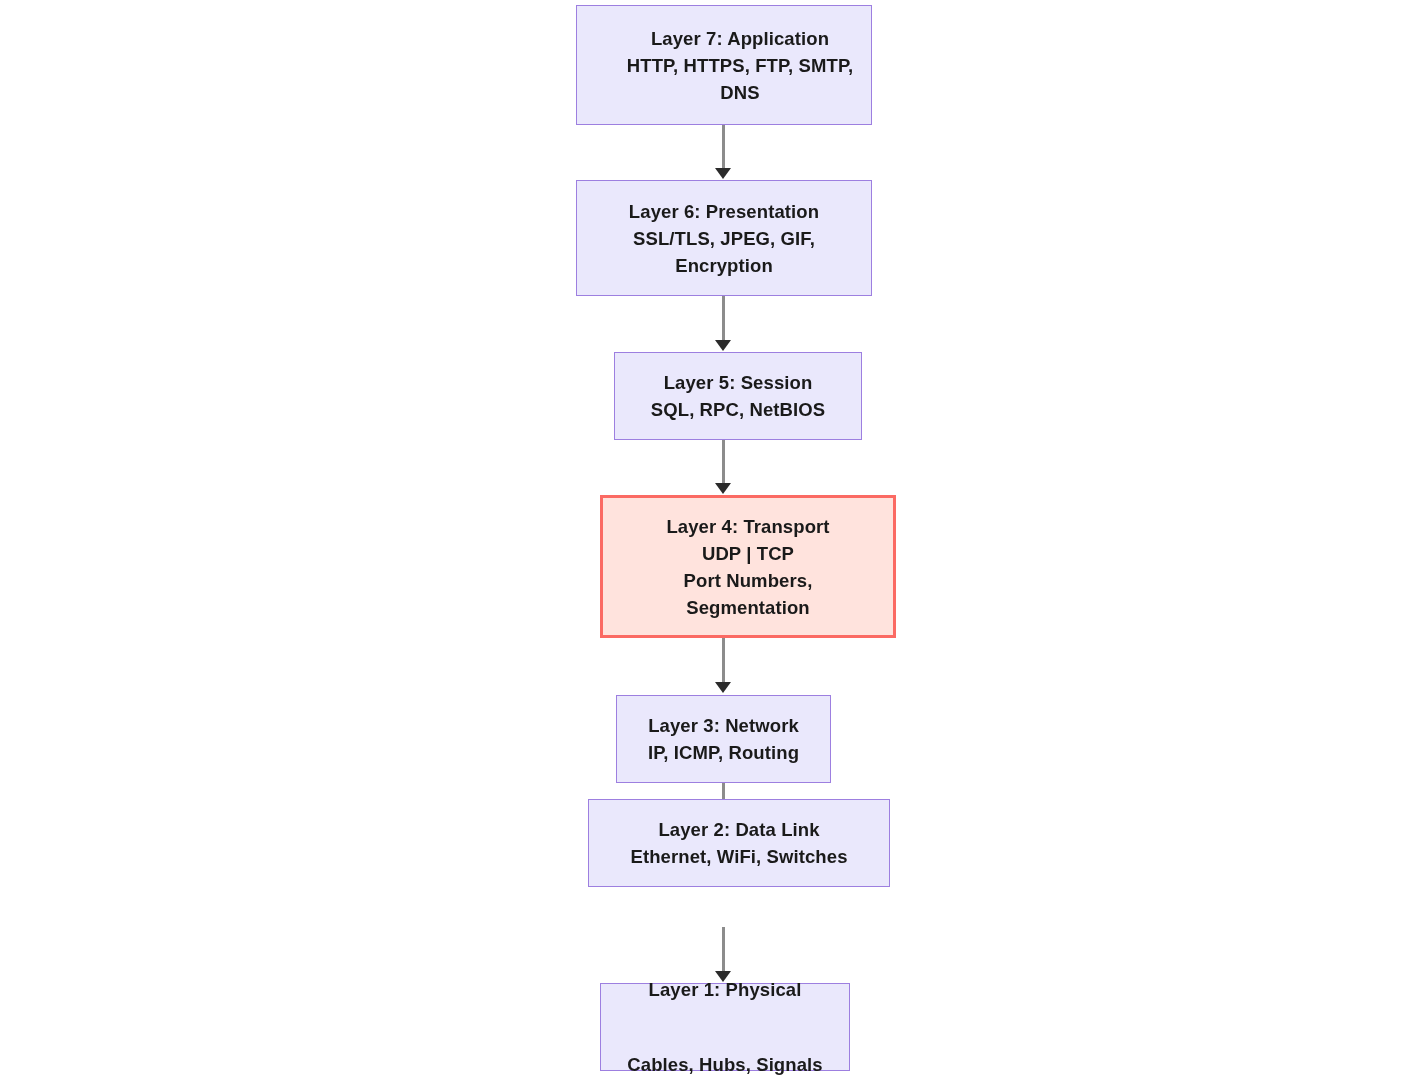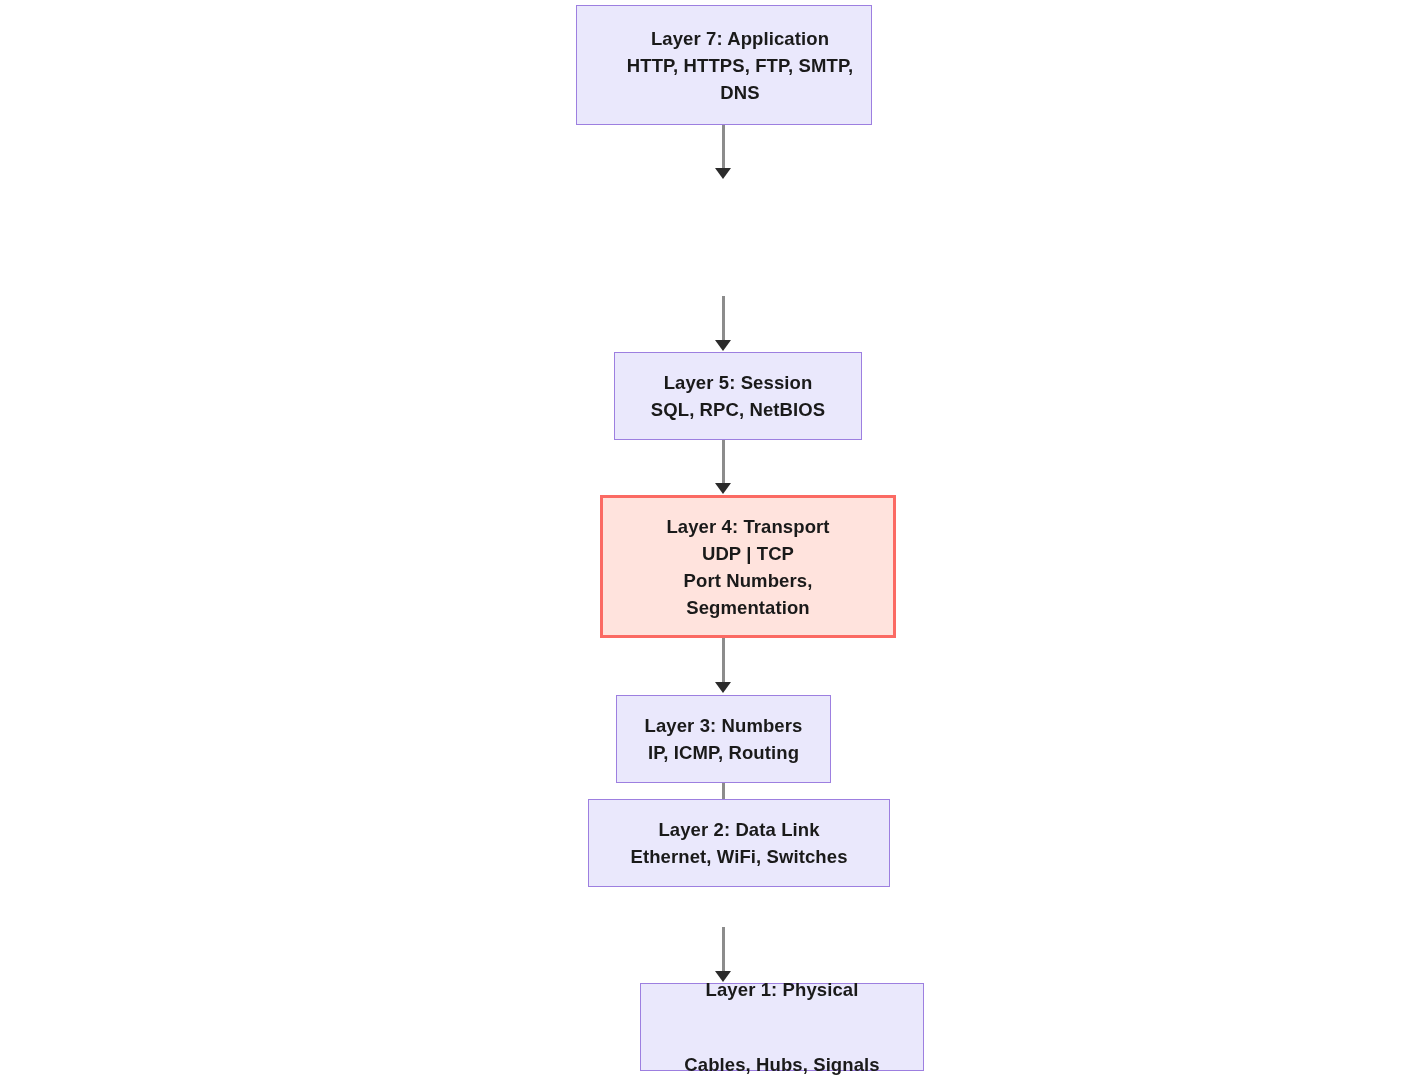--- a/index.html
+++ b/index.html
@@ -79,20 +79,25 @@
 
   <div class="node" style="left:576px; top:5px; width:296px; height:120px;padding-left:42px;">
     <div class="title">Layer 7: Application</div>
     <div class="sub">HTTP, HTTPS, FTP, SMTP,</div>
     <div class="sub">DNS</div>
   </div>
 
   <div class="edge" style="left:722px; top:125px; height:44px;"></div>
   <div class="arrowhead" style="left:715px; top:168px;"></div>
 
+  <div class="node" style="left:576px; top:180px; width:296px; height:116px;">
+    <div class="title">Layer 6: Presentation</div>
+    <div class="sub">SSL/TLS, JPEG, GIF,</div>
+    <div class="sub">Encryption</div>
+  </div>
 
   <div class="edge" style="left:722px; top:296px; height:45px;"></div>
   <div class="arrowhead" style="left:715px; top:340px;"></div>
 
   <div class="node" style="left:614px; top:352px; width:248px; height:88px;">
     <div class="title">Layer 5: Session</div>
     <div class="sub">SQL, RPC, NetBIOS</div>
   </div>
 
   <div class="edge" style="left:722px; top:440px; height:44px;"></div>
@@ -102,33 +107,33 @@
     <div class="title">Layer 4: Transport</div>
     <div class="sub bold">UDP | TCP</div>
     <div class="sub">Port Numbers,</div>
     <div class="sub">Segmentation</div>
   </div>
 
   <div class="edge" style="left:722px; top:638px; height:45px;"></div>
   <div class="arrowhead" style="left:715px; top:682px;"></div>
 
   <div class="node" style="left:616px; top:695px; width:215px; height:88px;">
-    <div class="title">Layer 3: Numbers</div>
+    <div class="title">Layer 3: Network</div>
     <div class="sub">IP, ICMP, Routing</div>
   </div>
 
   <div class="edge" style="left:722px; top:783px; height:45px;"></div>
   <div class="arrowhead" style="left:715px; top:827px;"></div>
 
   <div class="node" style="left:588px; top:799px; width:302px; height:88px;">
     <div class="title">Layer 2: Data Link</div>
     <div class="sub">Ethernet, WiFi, Switches</div>
   </div>
 
   <div class="edge" style="left:722px; top:927px; height:45px;"></div>
   <div class="arrowhead" style="left:715px; top:971px;"></div>
 
-  <div class="node" style="left:640px; top:983px; width:284px; height:88px;gap:48px;">
+  <div class="node" style="left:600px; top:983px; width:250px; height:88px;gap:48px;">
     <div class="title">Layer 1: Physical</div>
     <div class="sub">Cables, Hubs, Signals</div>
   </div>
 
 </div>
 
 </body></html>

